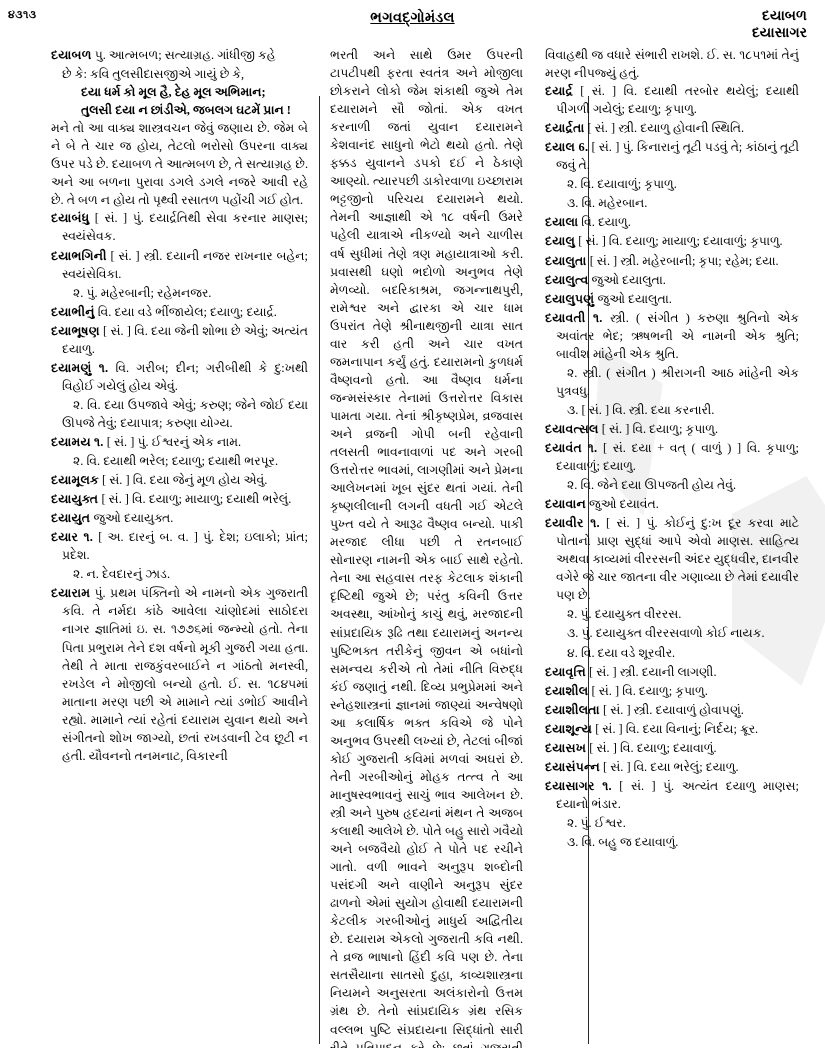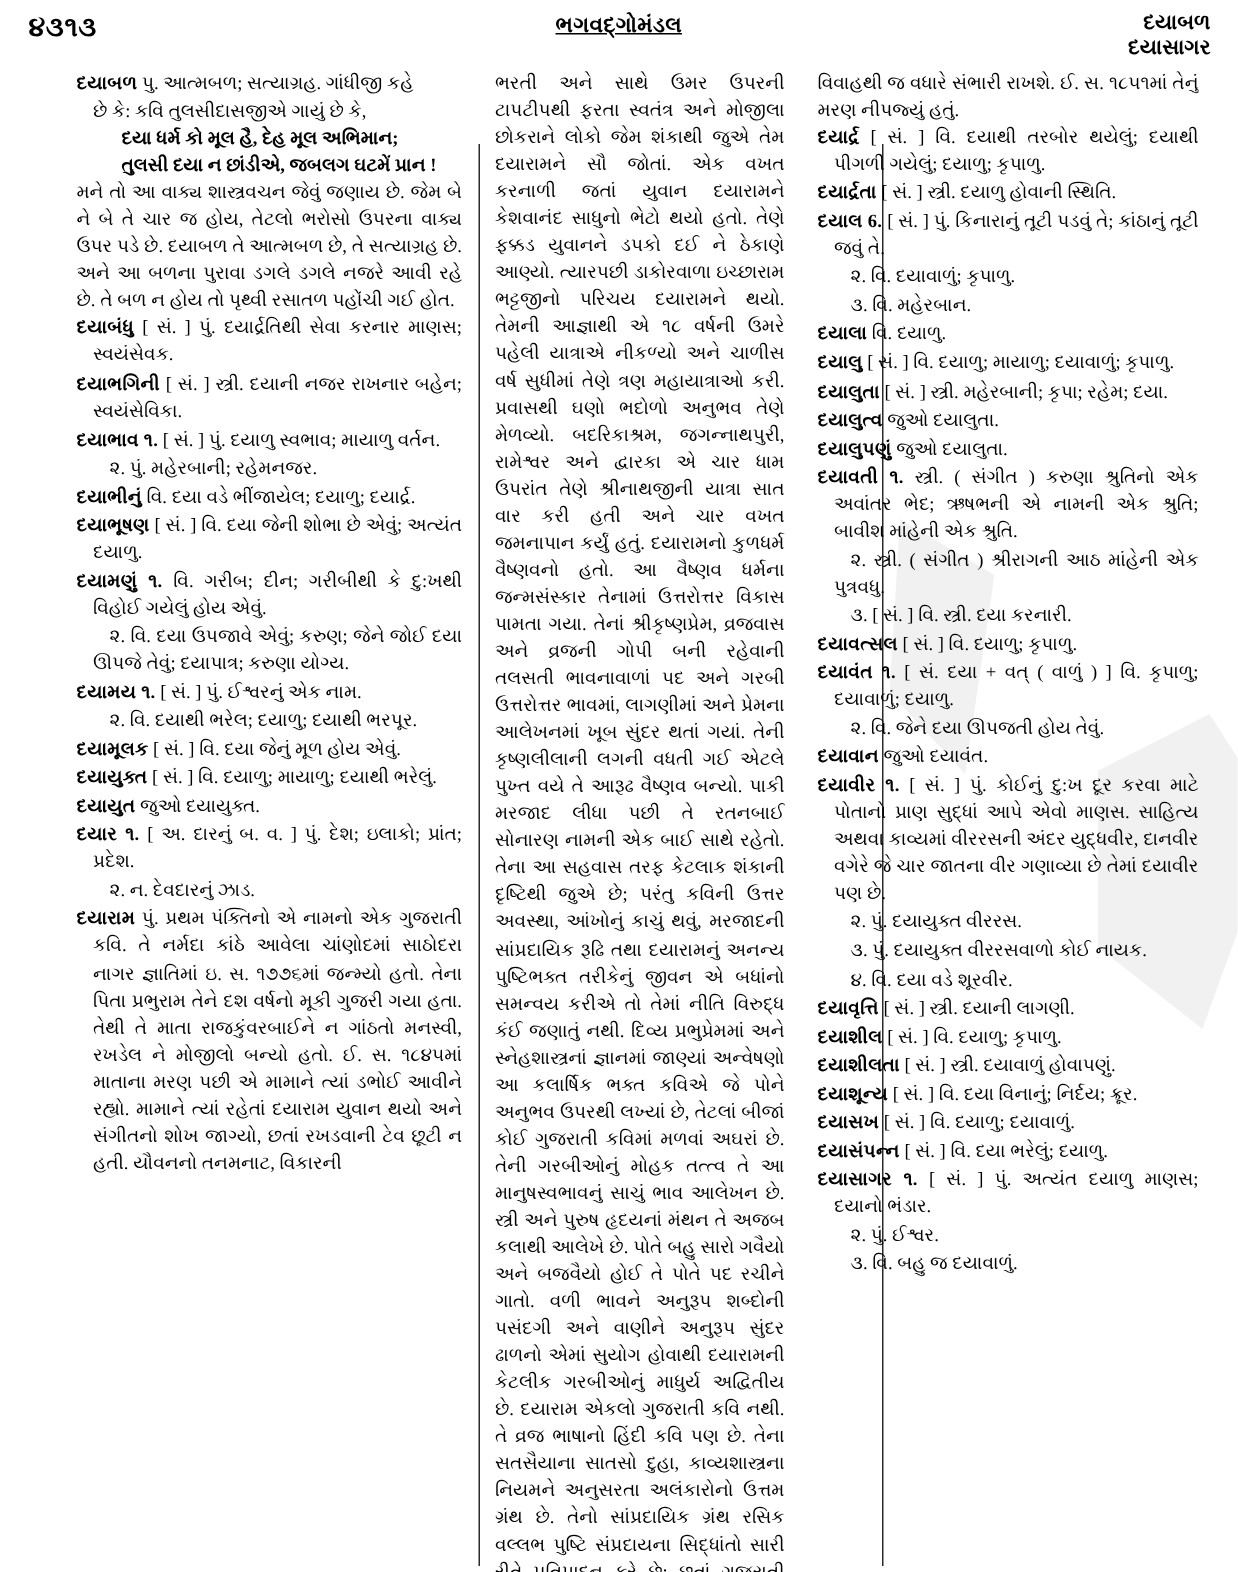--- a/index.html
+++ b/index.html
@@ -18,23 +18,23 @@
 
   
   #running-head {
     position: relative;
     height: 46px;
     padding: 8px 16px 0 16px;
     box-sizing: border-box;
   }
   #page-folio {
     position: absolute;
-    left: 19px;
+    left: 8px;
     top: 8px;
-    font-size: 18px;
+    font-size: 11px;
     font-weight: bold;
     letter-spacing: 0.4px;
   }
   #book-title {
     position: absolute;
     left: 0;
     right: 0;
     top: 9px;
     text-align: center;
     font-size: 14.5px;
@@ -163,21 +163,20 @@
   <div class="watermark" id="wm-2"></div>
 
   <div class="column col-1" id="col-1">
       <p class="entry"><span class="hw">દયાબળ</span><span> પુ. આત્મબળ; સત્યાગ્રહ. ગાંધીજી કહે</span></p>
       <p class="para">છે કે: કવિ તુલસીદાસજીએ ગાયું છે કે,</p>
       <p class="verse">દયા ધર્મ કો મૂલ હૈ, દેહ મૂલ અભિમાન;</p>
       <p class="verse">તુલસી દયા ન છાંડીએ, જબલગ ઘટમેં પ્રાન !</p>
       <p class="prose">મને તો આ વાક્ય શાસ્ત્રવચન જેવું જણાય છે. જેમ બે ને બે તે ચાર જ હોય, તેટલો ભરોસો ઉપરના વાક્ય ઉપર પડે છે. દયાબળ તે આત્મબળ છે, તે સત્યાગ્રહ છે. અને આ બળના પુરાવા ડગલે ડગલે નજરે આવી રહે છે. તે બળ ન હોય તો પૃથ્વી રસાતળ પહોંચી ગઈ હોત.</p>
       <p class="entry"><span class="hw">દયાબંધુ</span><span> [ સં. ] પું. દયાર્દ્રતિથી સેવા કરનાર માણસ; સ્વયંસેવક.</span></p>
       <p class="entry"><span class="hw">દયાભગિની</span><span> [ સં. ] સ્ત્રી. દયાની નજર રાખનાર બહેન; સ્વયંસેવિકા.</span></p>
-      <p class="entry"><span class="hw">દયાભાવ ૧.</span><span> [ સં. ] પું. દયાળુ સ્વભાવ; માયાળુ વર્તન.</span></p>
       <p class="sense">૨. પું. મહેરબાની; રહેમનજર.</p>
       <p class="entry"><span class="hw">દયાભીનું</span><span> વિ. દયા વડે ભીંજાયેલ; દયાળુ; દયાર્દ્ર.</span></p>
       <p class="entry"><span class="hw">દયાભૂષણ</span><span> [ સં. ] વિ. દયા જેની શોભા છે એવું; અત્યંત દયાળુ.</span></p>
       <p class="entry"><span class="hw">દયામણું ૧.</span><span> વિ. ગરીબ; દીન; ગરીબીથી કે દુ:ખથી વિહોઈ ગયેલું હોય એવું.</span></p>
       <p class="sense">૨. વિ. દયા ઉપજાવે એવું; કરુણ; જેને જોઈ દયા ઊપજે તેવું; દયાપાત્ર; કરુણા યોગ્ય.</p>
       <p class="entry"><span class="hw">દયામય ૧.</span><span> [ સં. ] પું. ઈશ્વરનું એક નામ.</span></p>
       <p class="sense">૨. વિ. દયાથી ભરેલ; દયાળુ; દયાથી ભરપૂર.</p>
       <p class="entry"><span class="hw">દયામૂલક</span><span> [ સં. ] વિ. દયા જેનું મૂળ હોય એવું.</span></p>
       <p class="entry"><span class="hw">દયાયુક્ત</span><span> [ સં. ] વિ. દયાળુ; માયાળુ; દયાથી ભરેલું.</span></p>
       <p class="entry"><span class="hw">દયાયુત</span><span> જુઓ દયાયુક્ત.</span></p>

